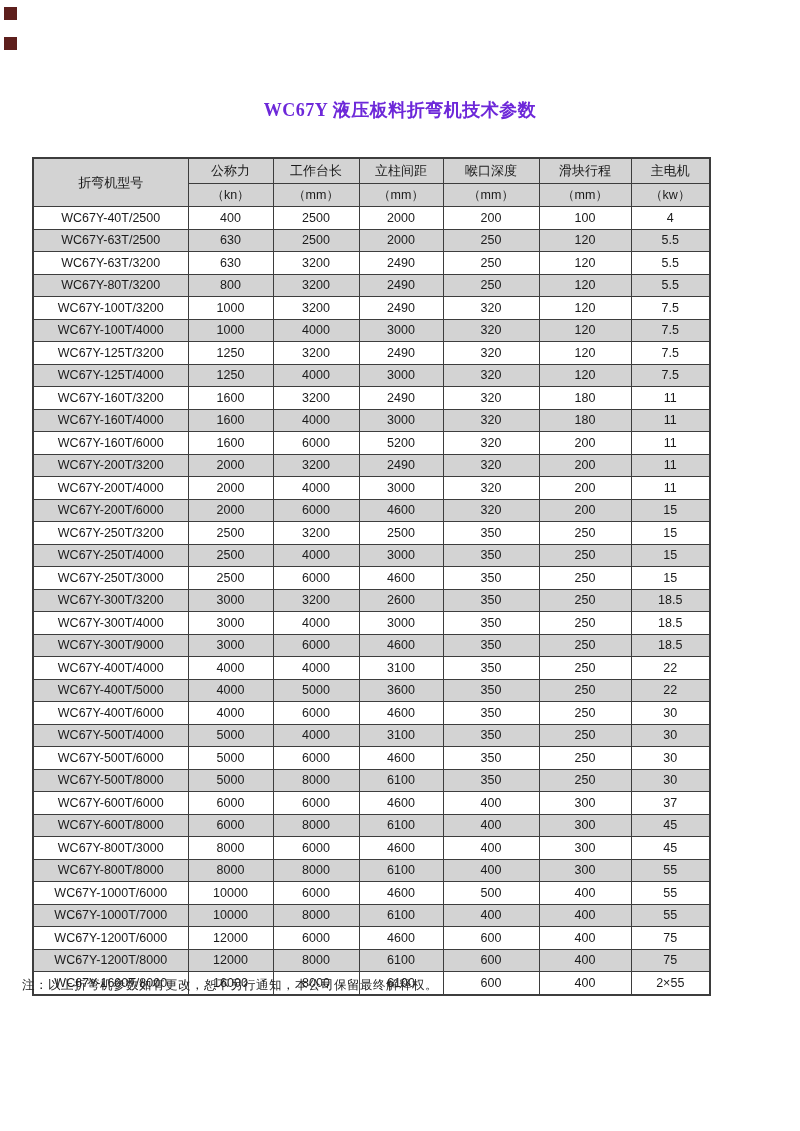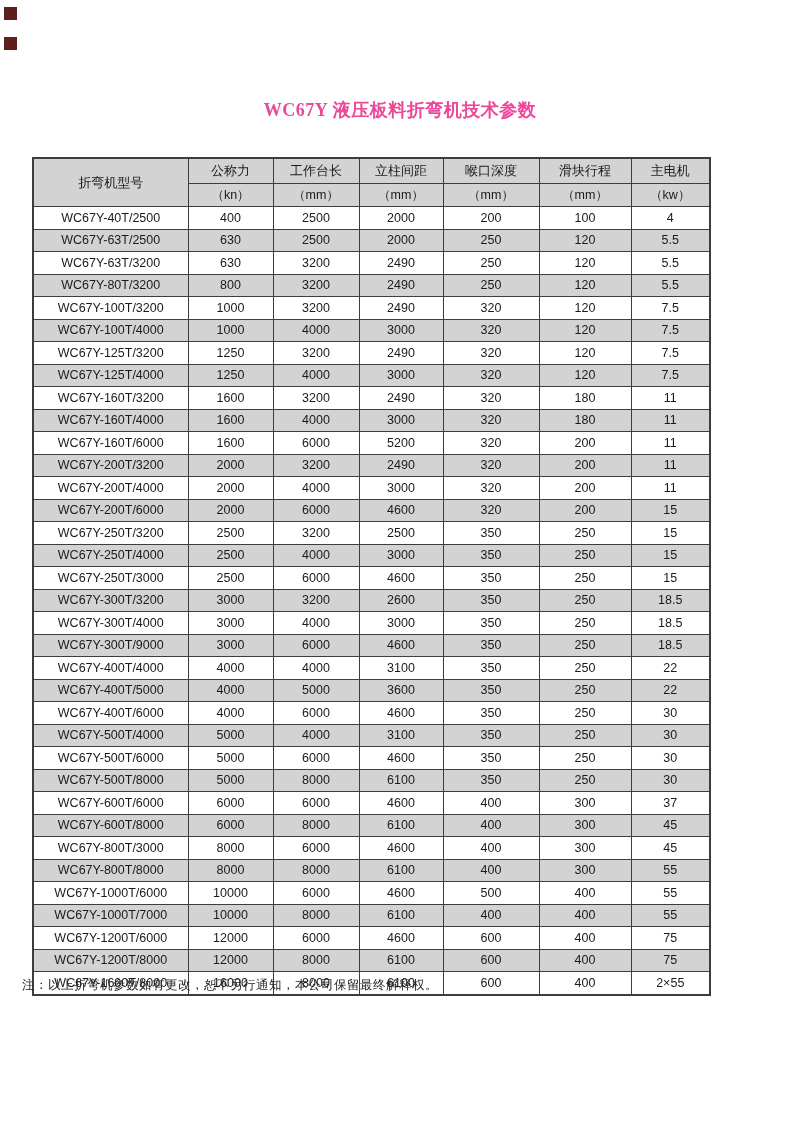--- a/index.html
+++ b/index.html
@@ -25,21 +25,21 @@
     position: absolute;
     top: 98px;
     left: 0;
     width: 100%;
     margin: 0;
     text-align: center;
     font-family: "Liberation Serif", serif;
     font-weight: bold;
     font-size: 18px;
     letter-spacing: 0.5px;
-    color: #ec4899;
+    color: #6d28d9;
   }
   table.spec-table {
     position: absolute;
     top: 157px;
     left: 32px;
     border-collapse: collapse;
     table-layout: fixed;
     border: 2px solid var(--border, #3d3d3d);
   }
   .spec-table th, .spec-table td {

